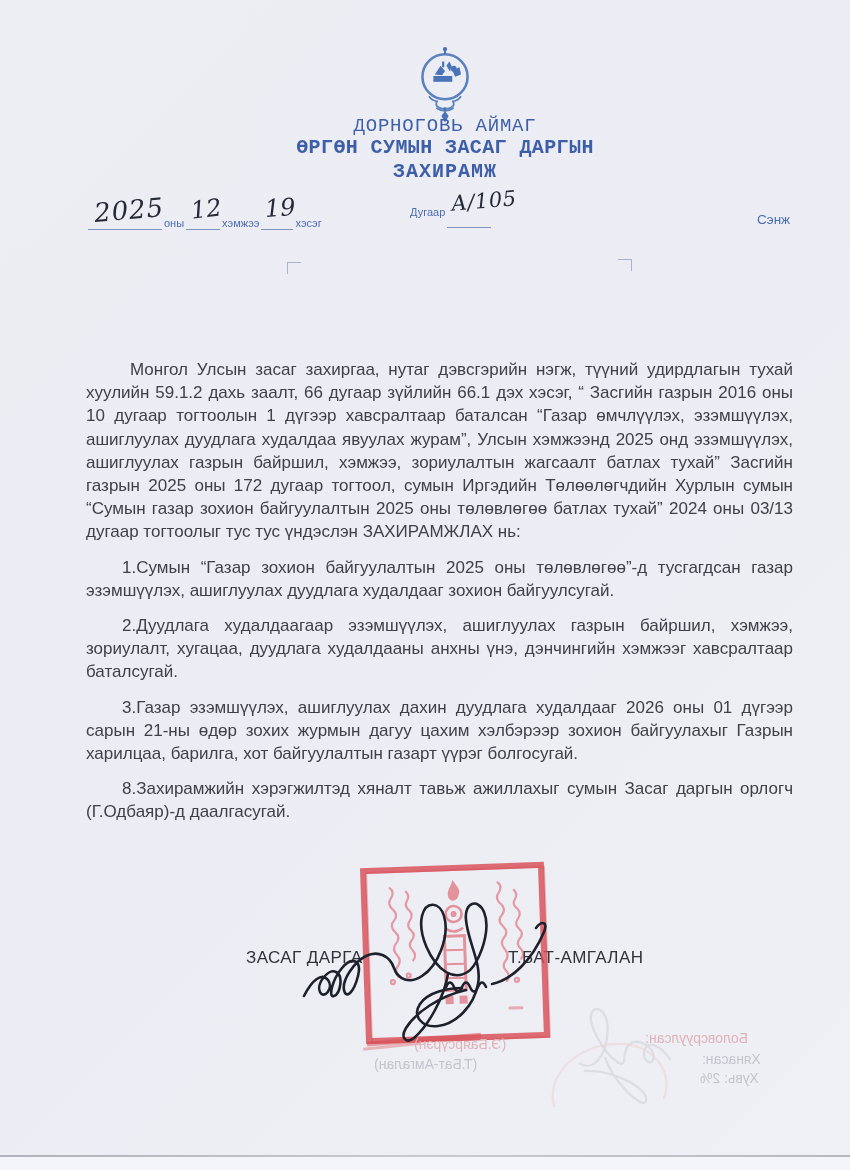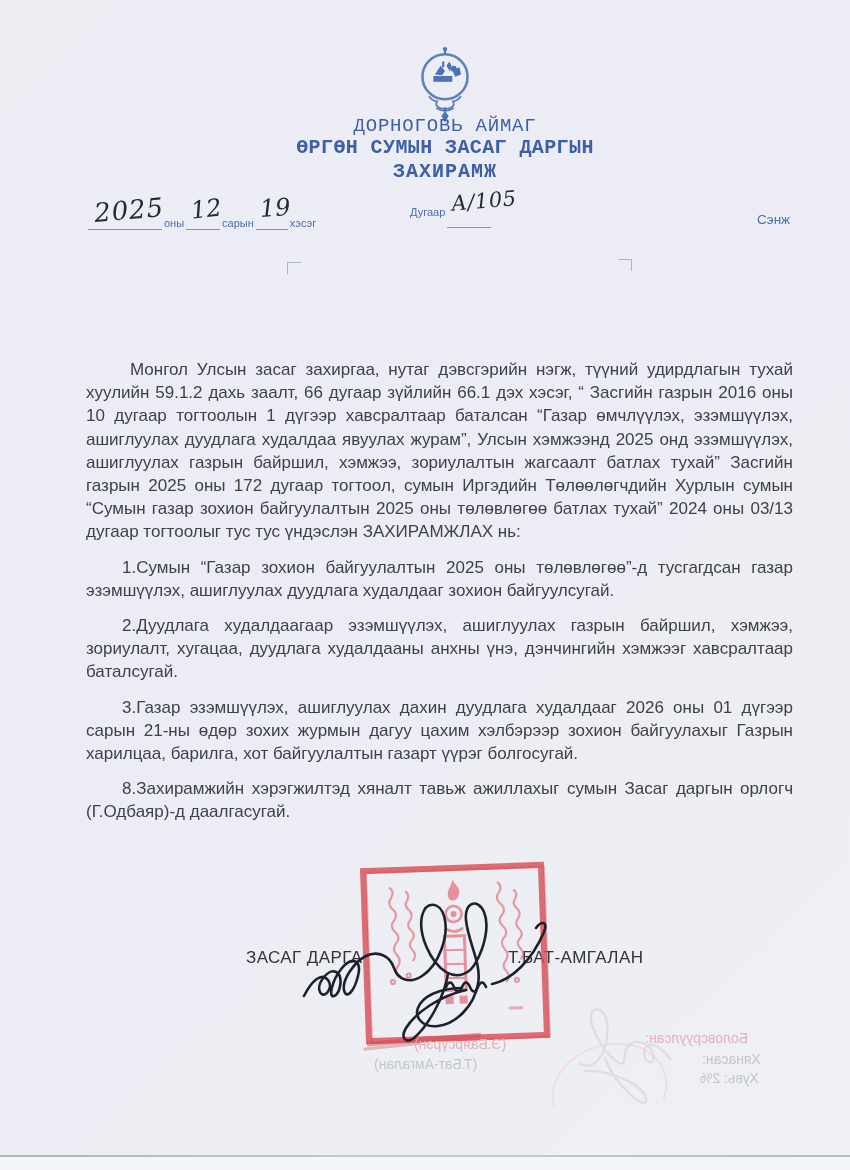--- a/index.html
+++ b/index.html
@@ -96,21 +96,21 @@
   <div class="hdr hdr3">ЗАХИРАМЖ</div>
 
   <div class="dateline">
     <span class="blank year">
       <span class="hand year">2025</span>
     </span>
     <span class="flabel">оны</span>
     <span class="blank month">
       <span class="hand month">12</span>
     </span>
-    <span class="flabel">сарын</span>
+    <span class="flabel">хэмжээ</span>
     <span class="blank day">
       <span class="hand day">19</span>
     </span>
     <span class="flabel">хэсэг</span>
   </div>
 
   <div class="docnum">
     <span class="flabel">Дугаар</span>
     <span class="blank num">
       <span class="hand num">А/105</span>

